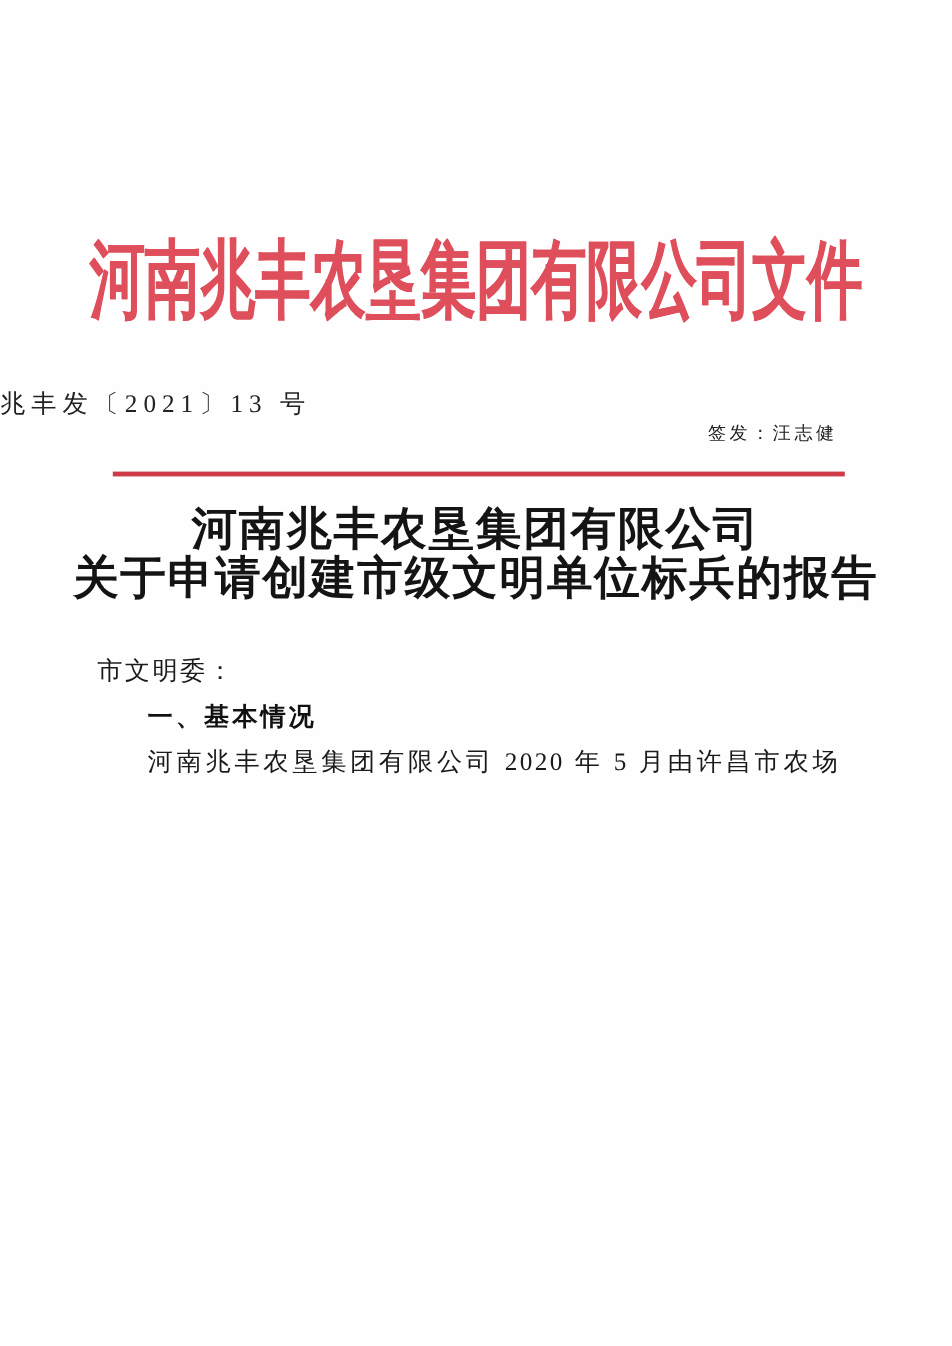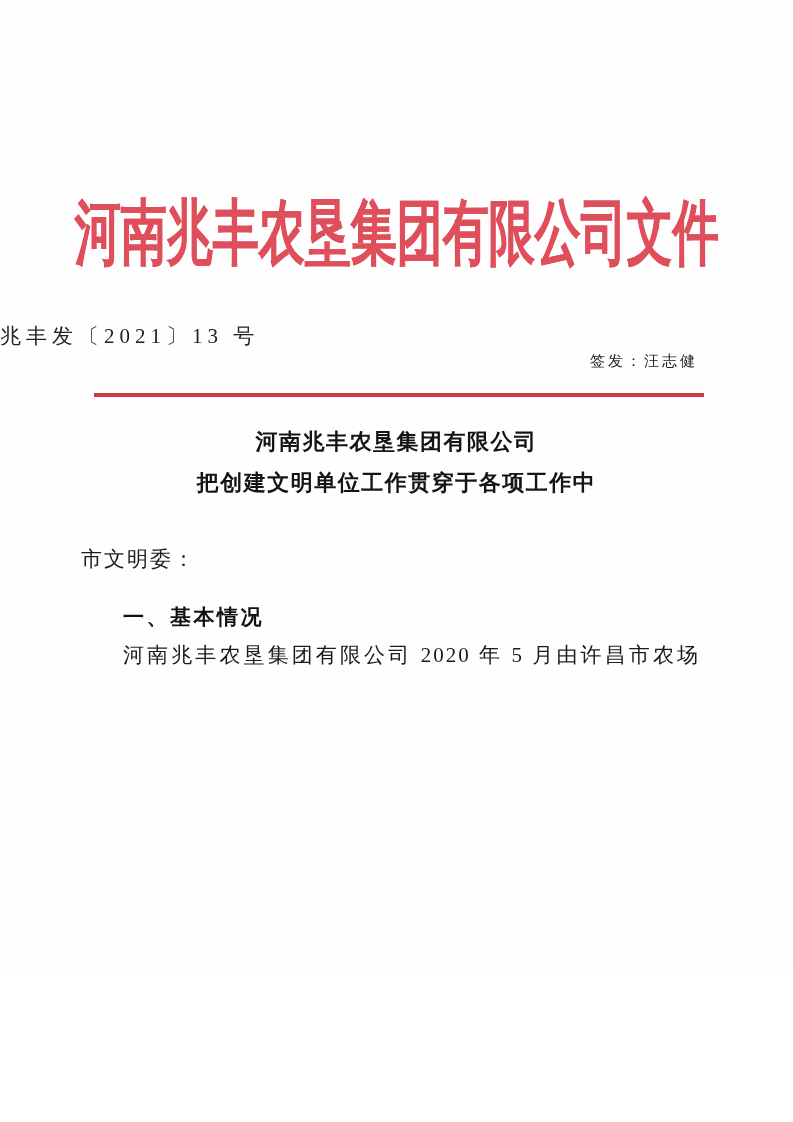--- a/index.html
+++ b/index.html
@@ -66,21 +66,21 @@
     height: 4px;
     background: var(--rule-red);
   }
   
   .doc-title {
     position: absolute;
     top: 421px;
     left: 0;
     right: 0;
     text-align: center;
-    font-size: 22px;
+    font-size: 38px;
     font-weight: bold;
     line-height: 41px;
     letter-spacing: 1.5px;
     color: #141414;
   }
   
   .body-text {
     position: absolute;
     top: 540px;
     left: 81px;
@@ -92,21 +92,20 @@
     color: #1a1a1a;
   }
   .salutation { text-indent: 0; }
   .para { text-indent: 2em; }
   .section-heading {
     text-indent: 2em;
     font-family: "DejaVu Sans", sans-serif;
     font-weight: bold;
     letter-spacing: 2.5px;
     color: #111;
-    margin-top: 20px;
   }
   .para-fill {
     text-indent: 2em;
     text-align: justify;
     text-align-last: justify;
   }
   
   .page-number {
     position: absolute;
     top: 1039px;
@@ -126,21 +125,21 @@
   <div class="letterhead">河南兆丰农垦集团有限公司文件</div>
 
   <div class="doc-number">兆丰发〔2021〕13 号</div>
 
   <div class="issuer">签发：汪志健</div>
 
   <div class="red-rule"></div>
 
   <div class="doc-title">
     <div>河南兆丰农垦集团有限公司</div>
-    <div>把创建文明单位工作贯穿于各项工作中</div>
+    <div>关于申请创建市级文明单位标兵的报告</div>
   </div>
 
   <div class="body-text">
     <div class="salutation">市文明委：</div>
     <div class="section-heading">一、基本情况</div>
     <div class="para-fill">河南兆丰农垦集团有限公司 2020 年 5 月由许昌市农场</div>
   </div>
 
   <div class="page-number">- 1 -</div>
 

